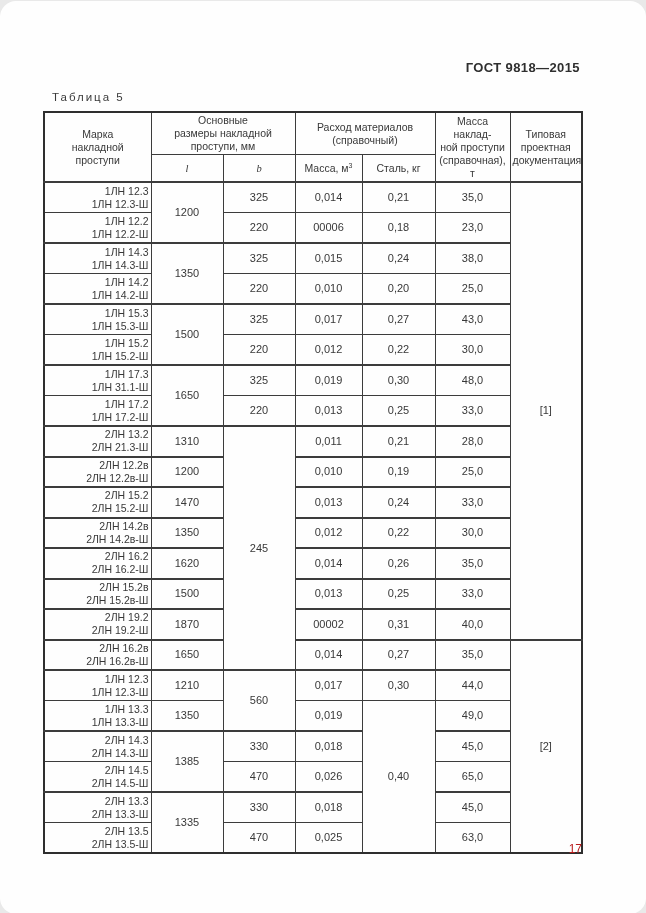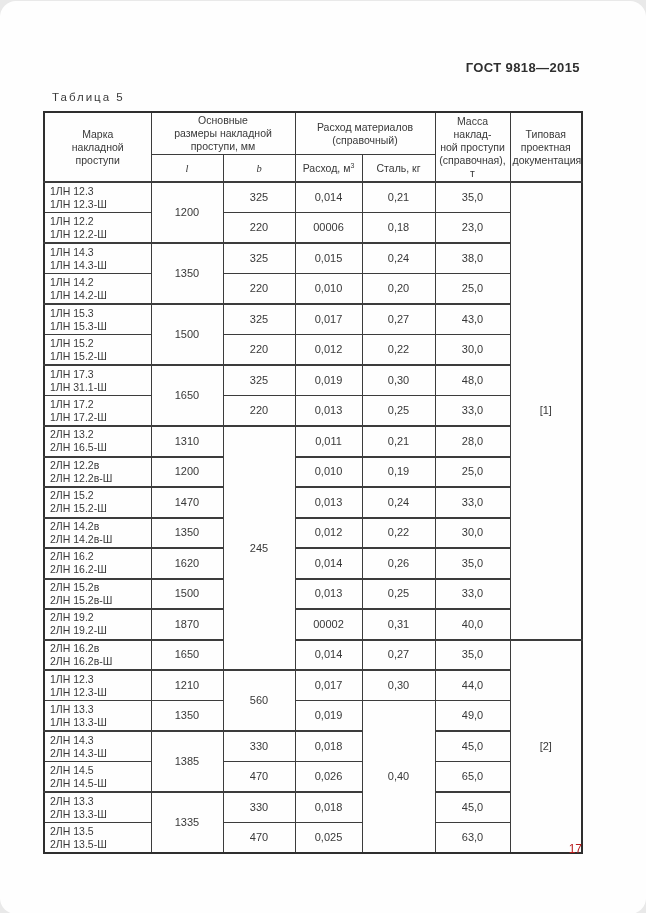--- a/index.html
+++ b/index.html
@@ -25,21 +25,21 @@
     border:1px solid #3c3c3c;
     font-size:10.5px; line-height:13px; font-weight:normal;
     padding:1px 2px; vertical-align:middle; text-align:center;
     white-space:pre-line; overflow:hidden;
   }
   .gost-table thead tr.sub th { border-bottom-width:2px; }
   .gost-table thead th { height:27px; }
   .gost-table thead tr.sub th { height:24px; }
   .gost-table tbody tr { height:30.5px; }
   .gost-table tbody tr.hs > td { border-top-width:2px; }
-  td.mark { text-align:left; padding-left:5px; font-size:10.5px; }
+  td.mark { text-align:right; padding-left:5px; font-size:10.5px; }
   td.num { font-size:11px; }
   .it { font-style:italic; font-family:"Liberation Serif", serif; font-size:11px; }
   sup.u3 { font-size:7px; vertical-align:super; line-height:0; }
   .page-number {
     position:absolute; top:841px; right:64px; font-size:12px; color:#b91c1c;
   }
 </style>
 </head>
 <body>
 
@@ -70,21 +70,21 @@
         <th rowspan="2">Масса наклад-
 ной проступи
 (справочная), т</th>
         <th rowspan="2">Типовая
 проектная
 документация</th>
       </tr>
       <tr class="sub">
         <th class="it">l</th>
         <th class="it">b</th>
-        <th><span>Расход, м</span><sup class="u3">3</sup></th>
+        <th><span>Масса, м</span><sup class="u3">3</sup></th>
         <th>Сталь, кг</th>
       </tr>
     </thead>
     <tbody>
       <tr class="hs">
         <td class="mark">1ЛН 12.3
 1ЛН 12.3-Ш</td>
         <td class="num" rowspan="2">1200</td>
         <td class="num">325</td>
         <td class="num">0,014</td>
@@ -146,21 +146,21 @@
       <tr>
         <td class="mark">1ЛН 17.2
 1ЛН 17.2-Ш</td>
         <td class="num">220</td>
         <td class="num">0,013</td>
         <td class="num">0,25</td>
         <td class="num">33,0</td>
       </tr>
       <tr class="hs">
         <td class="mark">2ЛН 13.2
-2ЛН 16.5-Ш</td>
+2ЛН 21.3-Ш</td>
         <td class="num">1310</td>
         <td class="num" rowspan="8">245</td>
         <td class="num">0,011</td>
         <td class="num">0,21</td>
         <td class="num">28,0</td>
       </tr>
       <tr class="hs">
         <td class="mark">2ЛН 12.2в
 2ЛН 12.2в-Ш</td>
         <td class="num">1200</td>

